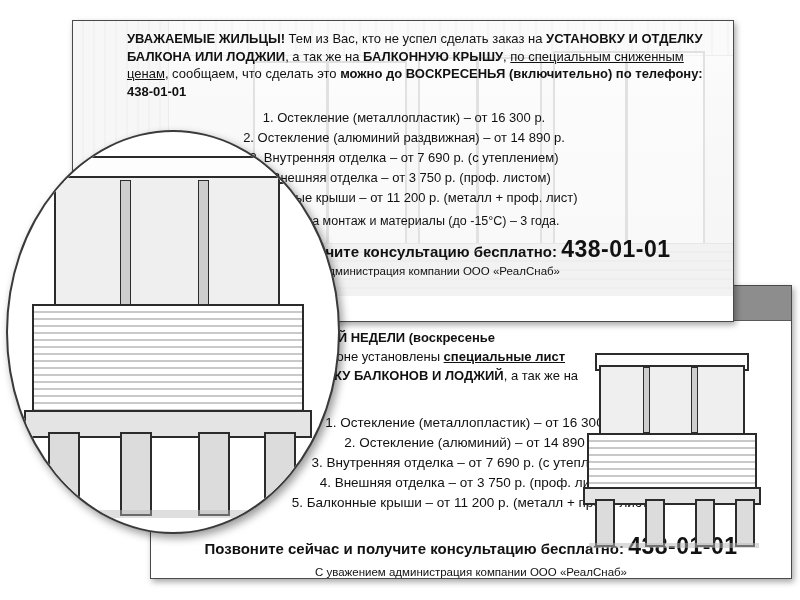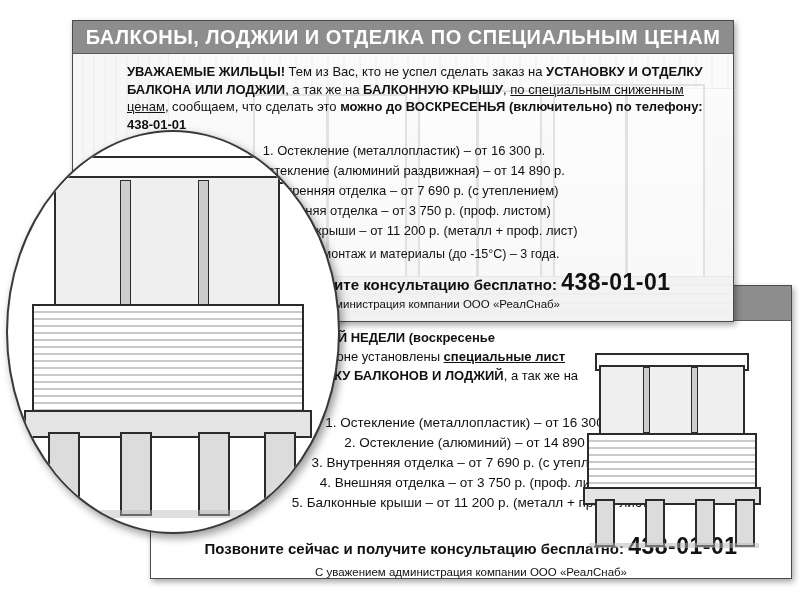--- a/index.html
+++ b/index.html
@@ -178,23 +178,20 @@
         <div class="bal-leg" style="left:22px;top:150px;width:16px;height:44px;"></div>
         <div class="bal-leg" style="left:72px;top:150px;width:16px;height:44px;"></div>
         <div class="bal-leg" style="left:122px;top:150px;width:16px;height:44px;"></div>
         <div class="bal-leg" style="left:162px;top:150px;width:16px;height:44px;"></div>
         <div class="bal-shadow" style="left:16px;top:194px;width:170px;height:5px;opacity:.5;"></div>
       </div>
     </div>
   </div>
 
   <div class="flyer" id="flyer-front">
-    <div class="hdr">
-      <span>БАЛКОНЫ, ЛОДЖИИ И ОТДЕЛКА ПО СПЕЦИАЛЬНЫМ ЦЕНАМ</span>
-    </div>
     <div class="content">
 
       <div class="photo-bg">
         <div class="ph-ceil"></div>
         <div class="ph-wallL"></div>
         <div class="ph-win" style="left:180px;top:40px;width:150px;height:185px;"></div>
         <div class="ph-mull" style="left:253px;top:42px;width:3px;height:181px;"></div>
         <div class="ph-win" style="left:345px;top:36px;width:120px;height:195px;"></div>
         <div class="ph-mull" style="left:403px;top:38px;width:3px;height:191px;"></div>
         <div class="ph-win" style="left:480px;top:30px;width:148px;height:205px;"></div>

